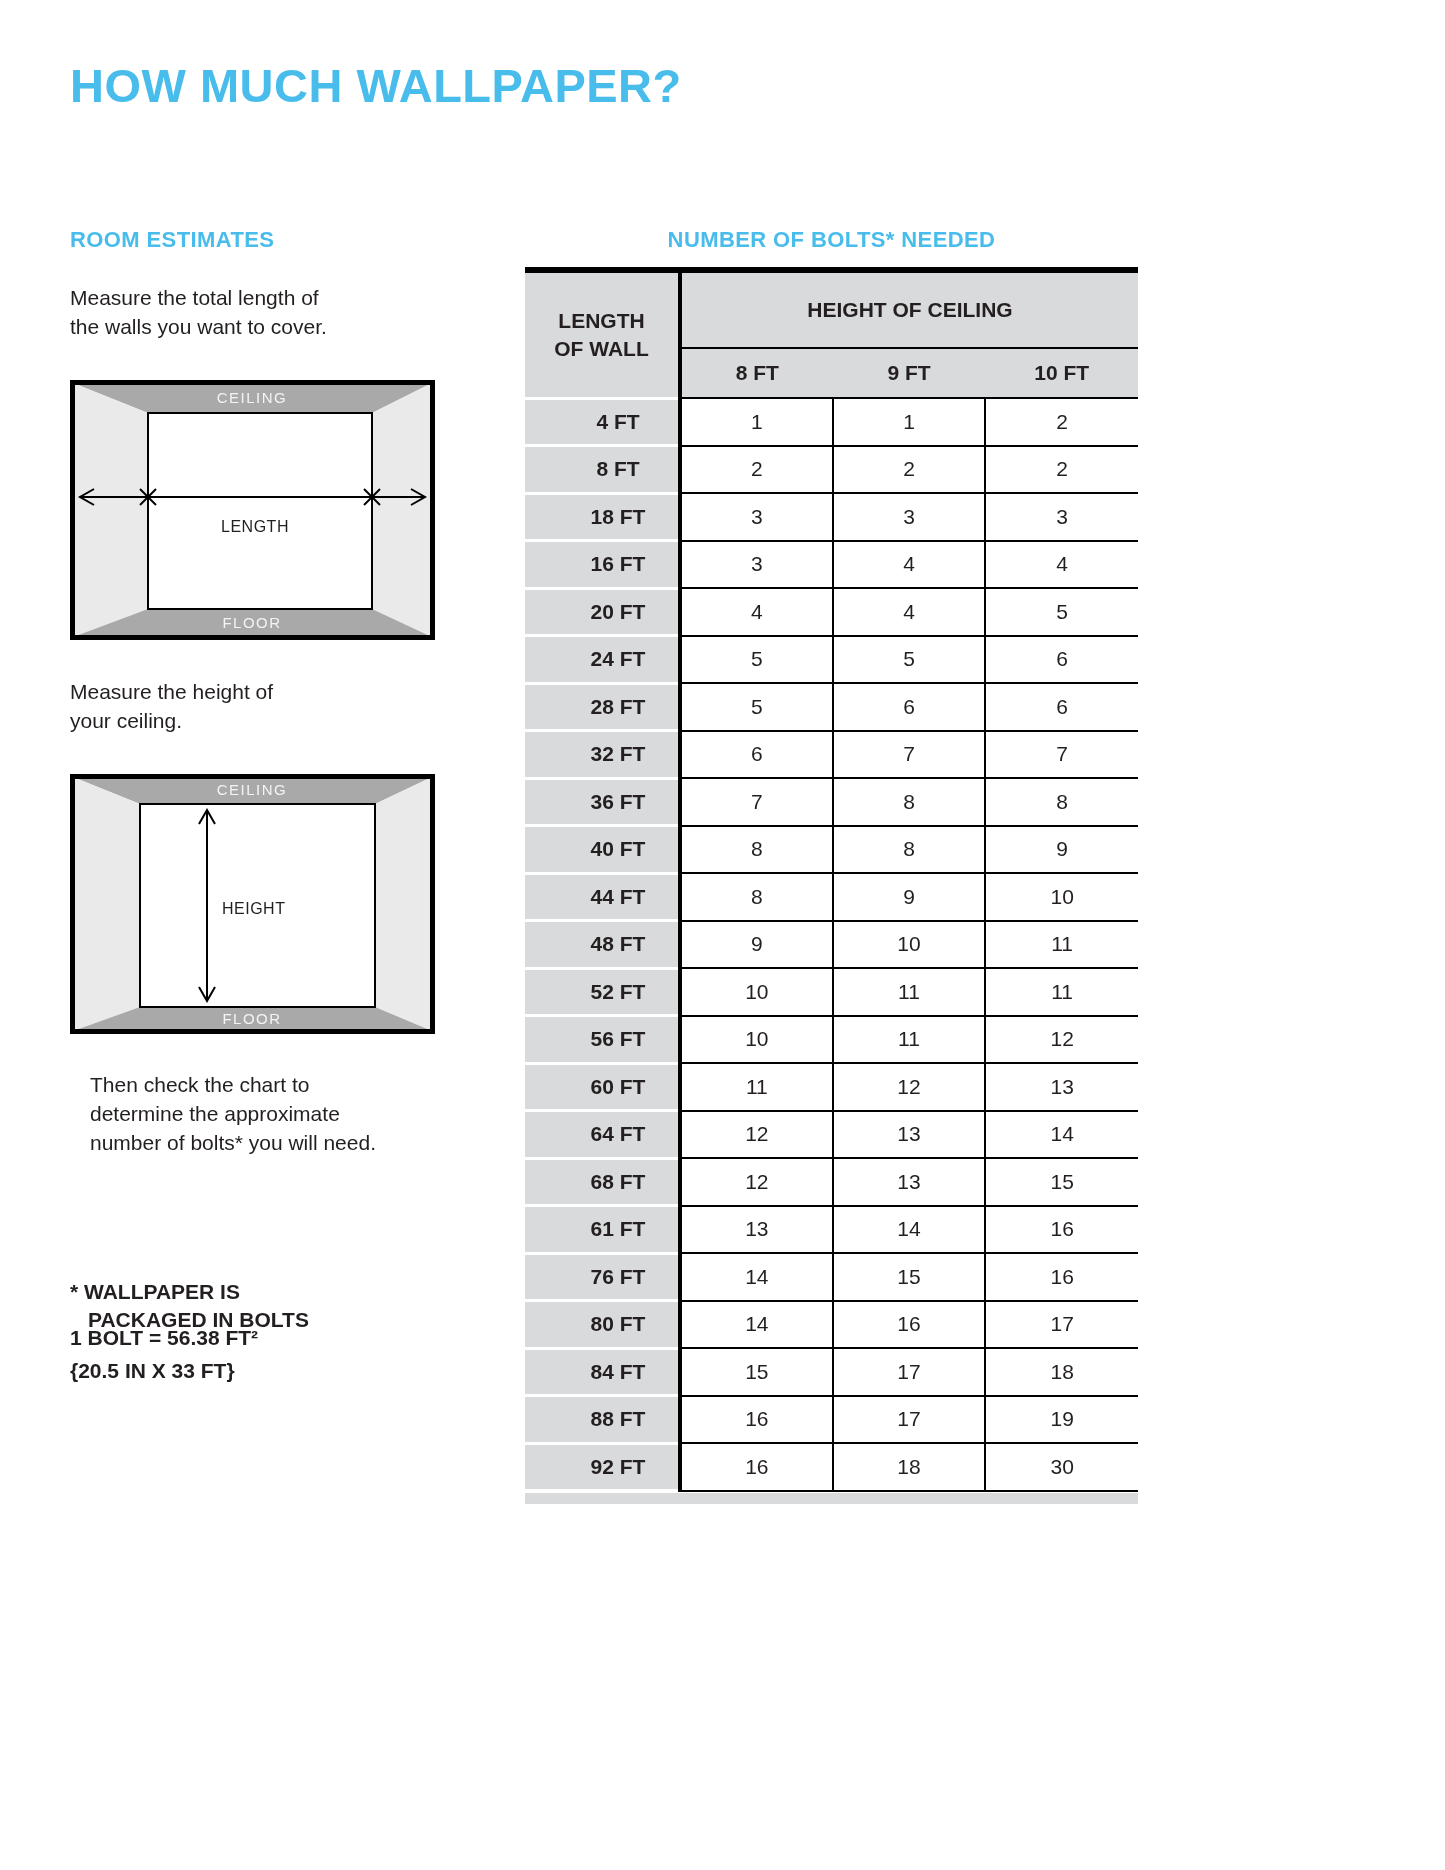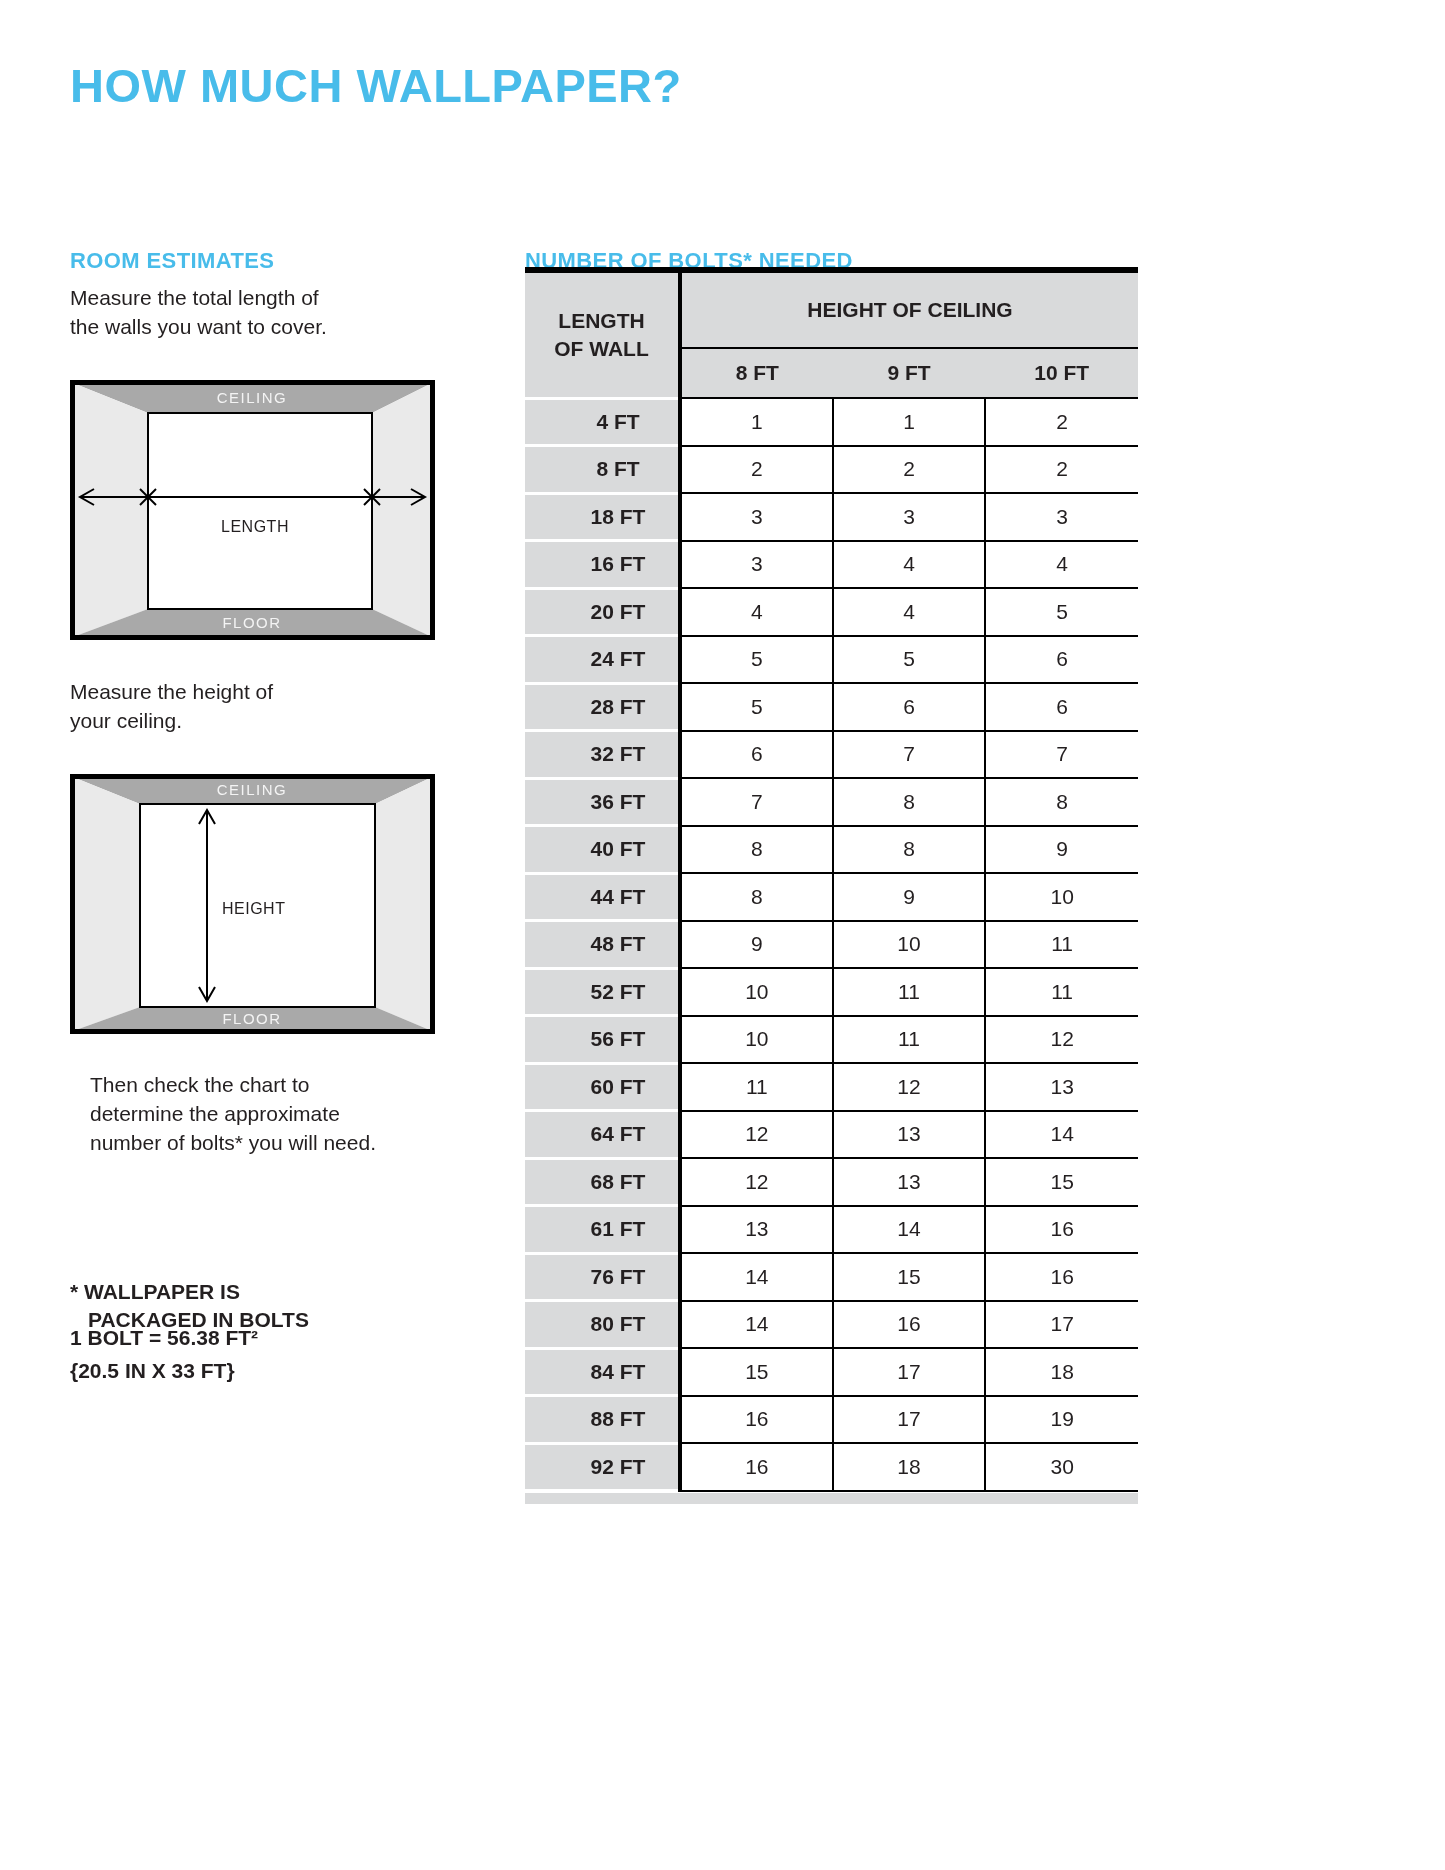--- a/index.html
+++ b/index.html
@@ -27,24 +27,23 @@
     font-weight: bold;
     letter-spacing: 0.5px;
     color: var(--accent);
   }
   .section-heading {
     position: absolute;
     font-size: 22px;
     font-weight: bold;
     letter-spacing: 0.4px;
     color: var(--accent);
-    margin-top: 21px;
   }
   .left-heading { left: 70px; top: 227px; }
-  .table-heading { left: 525px; top: 227px; width: 613px; }
+  .table-heading { left: 525px; top: 227px; width: 613px; text-align: center; }
   .para {
     position: absolute;
     left: 70px;
     font-size: 21px;
     line-height: 1.38;
     white-space: pre-line;
     color: var(--ink);
   }
   #para1 { top: 284px; }
   #para2 { top: 678px; }

